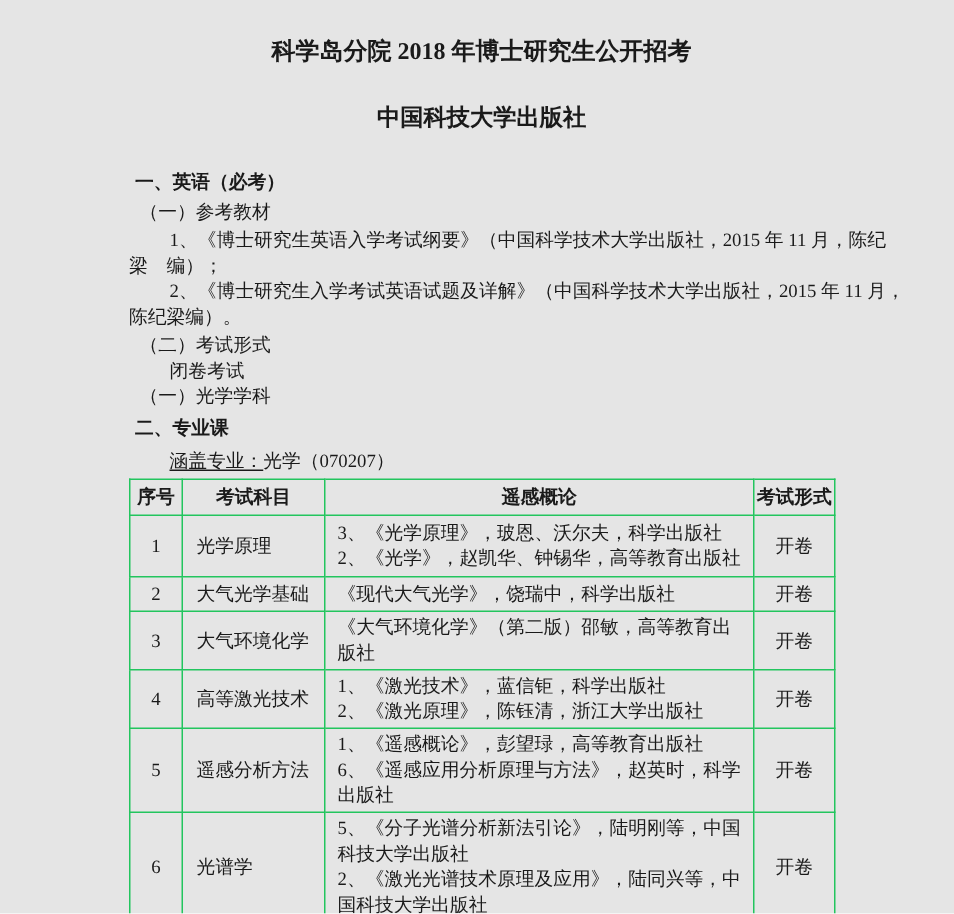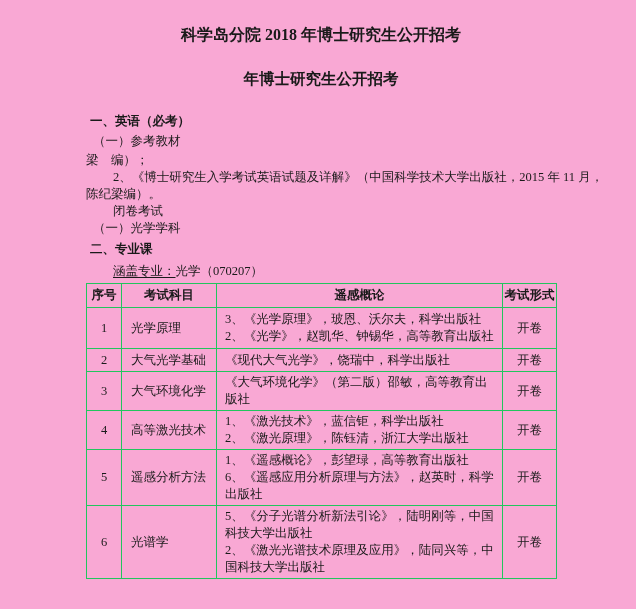--- a/index.html
+++ b/index.html
@@ -1,20 +1,20 @@
 <!DOCTYPE html>
 <html><head>
 <meta charset="utf-8">
 <style>
   * { margin:0; padding:0; box-sizing:border-box; }
   html,body { background:#ffffff; }
   .doc {
     position:relative;
     width:636px; height:609px;
-    background:#f9a8d4;
+    background:#e5e5e5;
     color:#1a1a1a;
     font-family:"Liberation Serif","DejaVu Serif",serif;
     padding:25px 80px 0 86px;
     overflow:hidden;
   }
   .title {
     text-align:center; font-weight:bold;
     font-size:16px; line-height:20px;
   }
   .subtitle {
@@ -62,27 +62,29 @@
   td.c-materials { padding:2px 4px 2px 8px; }
   td.c-materials div { white-space:normal; }
   td.c-form { text-align:center; }
 </style>
 </head>
 <body>
 
 <div class="doc">
 
   <div class="title">科学岛分院 2018 年博士研究生公开招考</div>
-  <div class="subtitle">年博士研究生公开招考</div>
+  <div class="subtitle">中国科技大学出版社</div>
 
   <div class="line head mt-sec">一、英语（必考）</div>
   <div class="line sub mb2">（一）参考教材</div>
+  <div class="line indent">1、《博士研究生英语入学考试纲要》（中国科学技术大学出版社，2015 年 11 月，陈纪</div>
   <div class="line">梁　编）；</div>
   <div class="line indent">2、《博士研究生入学考试英语试题及详解》（中国科学技术大学出版社，2015 年 11 月，</div>
   <div class="line">陈纪梁编）。</div>
+  <div class="line sub mt2">（二）考试形式</div>
   <div class="line indent">闭卷考试</div>
 
   <div class="line sub mb2">（一）光学学科</div>
   <div class="line head mt-sec2">二、专业课</div>
   <div class="line indent"><span class="ul">涵盖专业：</span><span>光学（070207）</span></div>
 
   <table class="subjects">
     <colgroup>
       <col class="w-no">
         <col class="w-subject">

